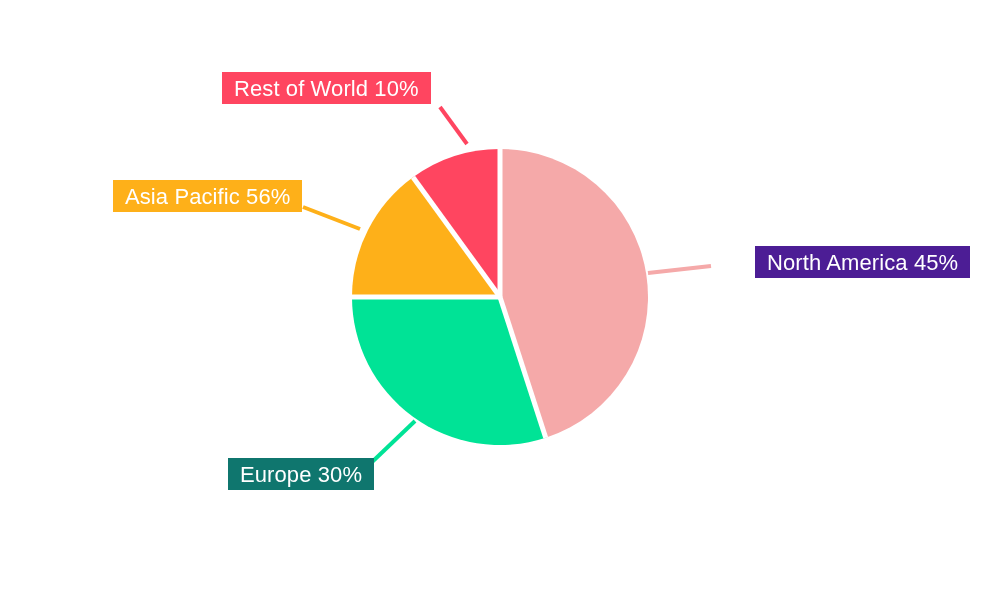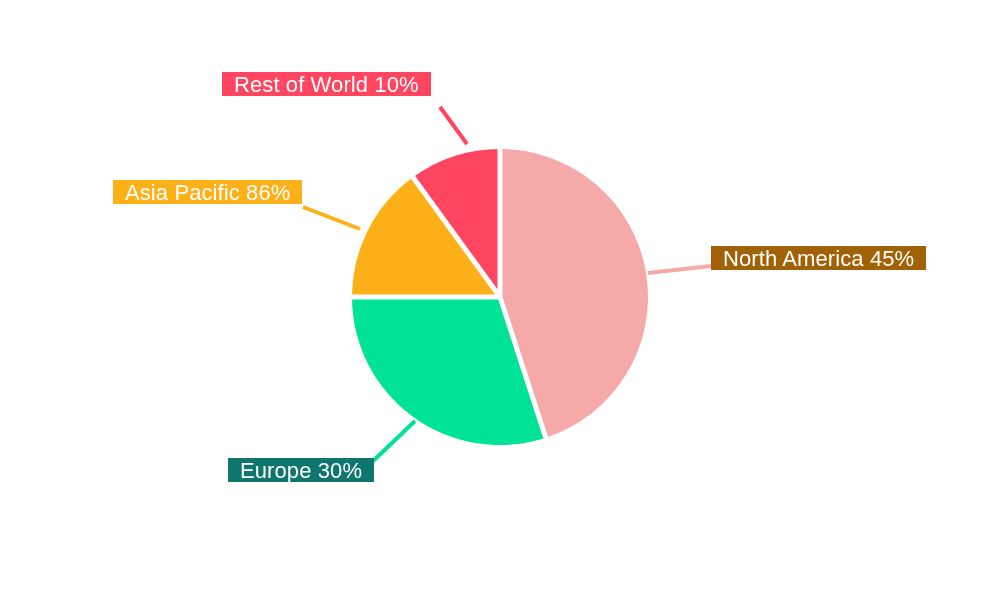--- a/index.html
+++ b/index.html
@@ -26,21 +26,21 @@
     left: 0;
     top: 0;
     width: 1000px;
     height: 600px;
   }
   .data-label {
     position: absolute;
     display: flex;
     align-items: center;
     box-sizing: border-box;
-    height: 24px;
+    height: 32px;
     padding: 0 12px;
     color: #ffffff;
     font-family: "Liberation Sans", sans-serif;
     font-size: 22px;
     line-height: 41px;
     white-space: nowrap;
     letter-spacing: 0.1px;
   }
   #label-north-america { left: 711px; top: 246px; }
   #label-europe       { left: 228px; top: 458px; }
@@ -69,29 +69,29 @@
       </g>
 
     <g id="leader-lines">
         <line x1="648" y1="273" x2="711" y2="266" stroke="#F5A9A9" stroke-width="4"></line>
         <line x1="415" y1="421" x2="371" y2="463" stroke="#00E396" stroke-width="4"></line>
         <line x1="360" y1="229" x2="303" y2="207" stroke="#FEB019" stroke-width="4"></line>
         <line x1="467" y1="144" x2="440" y2="107" stroke="#FF4560" stroke-width="4"></line>
       </g>
   </svg>
 
-  <div class="data-label" id="label-north-america" style="background: #a16207;">
+  <div class="data-label" id="label-north-america" style="background: #4c1d95; margin-left: 44px;">
     <span>North America 45%</span>
   </div>
 
   <div class="data-label" id="label-europe" style="background: #0f766e;">
     <span>Europe 30%</span>
   </div>
 
   <div class="data-label" id="label-asia-pacific" style="background: rgb(254, 176, 25);">
-    <span>Asia Pacific 86%</span>
+    <span>Asia Pacific 56%</span>
   </div>
 
   <div class="data-label" id="label-rest-of-world" style="background: rgb(255, 69, 96);">
     <span>Rest of World 10%</span>
   </div>
 
 </div>
 
 </body></html>

